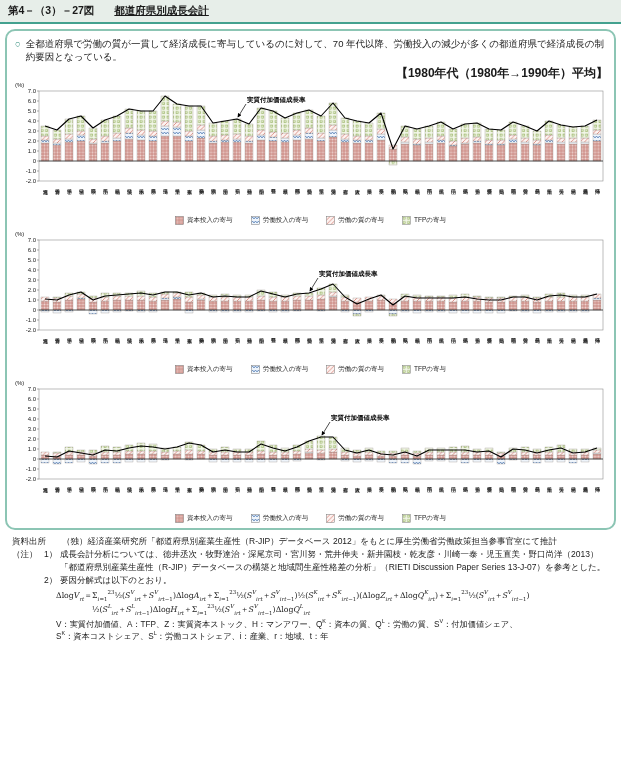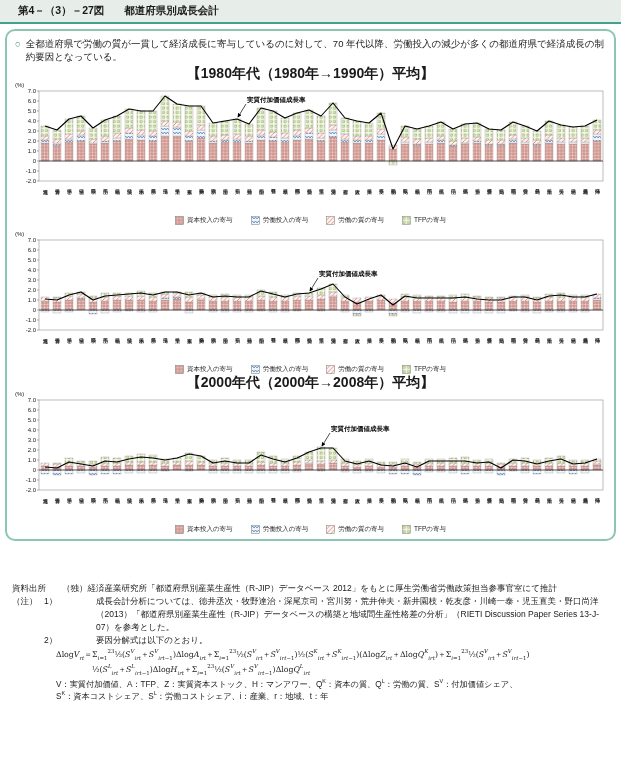--- a/index.html
+++ b/index.html
@@ -1,42 +1,42 @@
 <!DOCTYPE html>
 <html lang="ja"><head>
 <meta charset="utf-8">
 <style>
 *{margin:0;padding:0;box-sizing:border-box;}
 html,body{width:621px;height:762px;}
 body{background:#fff;font-family:"Liberation Sans","DejaVu Sans",sans-serif;color:#1a1a1a;overflow:hidden;}
-.fig-header{display:flex;align-items:center;gap:20px;background:#e7eee9;border-bottom:2px solid #43a18f;padding:4px 18px;}
+.fig-header{display:flex;align-items:center;gap:20px;background:#e7eee9;border-bottom:2px solid #43a18f;padding:4px 8px;}
 .fig-no{font-weight:bold;font-size:10.5px;white-space:nowrap;}
-.fig-title{font-weight:bold;font-size:10.5px;}
+.fig-title{font-weight:bold;font-size:10.5px;text-decoration:underline;}
 .content-box{margin:5px;border:2px solid #8cc5b4;border-radius:10px;padding:6px 6px 2px;}
 .lead{display:flex;font-size:9.5px;line-height:1.4;margin:0 2px 4px;}
 .bullet{color:#2e8b7a;margin-right:5px;}
 .chart-block{margin-bottom:2px;}
-.chart-title{text-align:center;font-weight:bold;font-size:14px;line-height:11px;}
+.chart-title{text-align:right;font-weight:bold;font-size:12px;line-height:11px;}
 .chart-canvas svg{display:block;}
 .pref-labels{display:flex;margin-left:26px;width:564px;}
 .pref{flex:0 0 12px;display:flex;justify-content:center;height:30px;overflow:hidden;}
 .pref span{writing-mode:vertical-rl;text-orientation:upright;font-size:5px;line-height:7px;}
 .legend{display:flex;justify-content:center;gap:18px;align-items:center;margin:1px 0 3px;}
 .lg-item{display:inline-flex;align-items:center;gap:3px;font-size:6.5px;}
 .lg-swatch{flex:0 0 auto;}
 .notes{margin:5px 12px 0;font-size:8.5px;line-height:1.5;}
 .src-row{display:flex;align-items:flex-end;}
 .src-label{flex:0 0 50px;}
-.src-text{flex:1;margin-top:36px;}
+.src-text{flex:1;}
 .note-row{display:flex;margin-top:1px;}
 .note-label{flex:0 0 32px;}
 .note-body{flex:1;}
 .note-item{display:flex;}
 .note-no{flex:0 0 16px;}
-.note-item .note-txt{flex:1;margin-left:36px;}
+.note-item .note-txt{flex:1;}
 .formula{margin:3px 0 0 12px;font-size:7.8px;font-family:"DejaVu Serif","Liberation Serif",serif;}
 .formula i{font-style:italic;}
 .f2{margin-left:48px;}
 .defs-line{margin-left:12px;font-size:8.2px;}
 .defs-first{margin-top:3px;}
 sup,sub{font-size:5.5px;line-height:0;}
 </style>
 </head>
 <body>
 
@@ -848,21 +848,20 @@
         <span class="lg-item">
           <svg width="9" height="9" class="lg-swatch">
             <rect x="0.5" y="0.5" width="8" height="8" fill="url(#pat-tfp)" stroke="#777" stroke-width="0.5"></rect>
           </svg>
           <span>TFPの寄与</span>
         </span>
       </div>
   </section>
 
   <section class="chart-block">
-    <div class="chart-title">【2000年代（2000年→2008年）平均】</div>
     <div class="chart-canvas">
         <svg viewBox="0 0 594 106" width="594" height="106">
           <text x="2" y="8" font-size="6" fill="#222">(%)</text>
           <text x="23" y="14" font-size="6" text-anchor="end" fill="#222">7.0</text>
           <line x1="24" y1="12" x2="26" y2="12" stroke="#555" stroke-width="0.5"></line>
           <text x="23" y="24" font-size="6" text-anchor="end" fill="#222">6.0</text>
           <line x1="24" y1="22" x2="26" y2="22" stroke="#555" stroke-width="0.5"></line>
           <text x="23" y="34" font-size="6" text-anchor="end" fill="#222">5.0</text>
           <line x1="24" y1="32" x2="26" y2="32" stroke="#555" stroke-width="0.5"></line>
           <text x="23" y="44" font-size="6" text-anchor="end" fill="#222">4.0</text>

